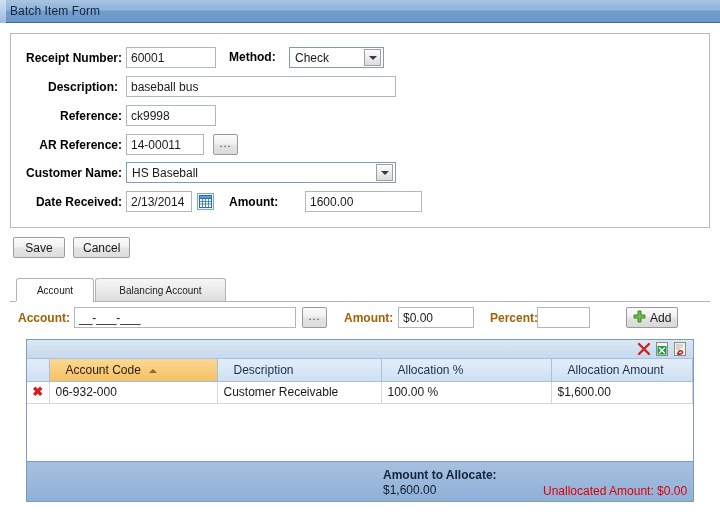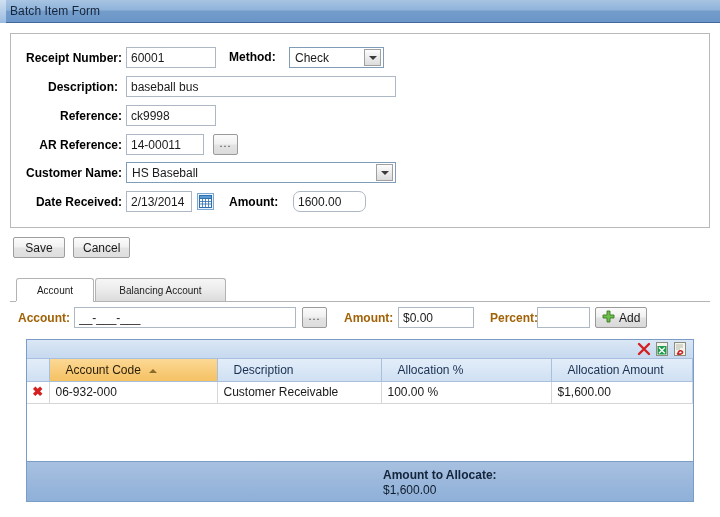--- a/index.html
+++ b/index.html
@@ -249,21 +249,21 @@
       <span class="flabel" style="position:absolute; left:6px; top:4px; width:105px;">Date Received:</span>
       <input class="tb" style="position: absolute; left: 115px; top: 0px; width: 66px;" value="2/13/2014">
       <span class="cal-icon" style="position:absolute; left:186px; top:2px;">
         <svg width="13" height="13" viewBox="0 0 13 13" aria-hidden="true">
           <rect x="0.5" y="0.5" width="12" height="12" fill="#ffffff" stroke="#2f6fae"></rect>
           <rect x="0.5" y="0.5" width="12" height="3" fill="#5b9bd5" stroke="#2f6fae"></rect>
           <path d="M3.5 4 V12 M6.5 4 V12 M9.5 4 V12 M1 6.5 H12 M1 9 H12" stroke="#2f6fae" stroke-width="0.8" fill="none"></path>
         </svg>
       </span>
       <span class="flabel" style="position:absolute; left:218px; top:4px;">Amount:</span>
-      <input class="tb" style="position: absolute; left: 282px; top: 0px; width: 73px; border-radius: 7px;" value="1600.00">
+      <input class="tb" style="position: absolute; left: 294px; top: 0px; width: 117px;" value="1600.00">
     </div>
   </div>
 
   <div style="position:absolute; left:13px; top:237px; display:flex; gap:8px;">
     <div class="btn">Save</div>
     <div class="btn">Cancel</div>
   </div>
 
   <div class="tabstrip">
     <div class="tab active" style="left:6px; width:78px;">
@@ -277,21 +277,21 @@
   <div class="tab-underline-cut"></div>
 
   <div class="alloc-bar">
     <span class="alloc-lbl" style="left:8px; top:5px;">Account:</span>
     <input class="tb" style="position: absolute; left: 64px; top: 1px; width: 222px;" value="__-___-___">
     <div class="btn-ellipsis" style="position:absolute; left:292px; top:1px;">...</div>
     <span class="alloc-lbl" style="left:334px; top:5px;">Amount:</span>
     <input class="tb" style="position: absolute; left: 388px; top: 1px; width: 76px;" value="$0.00">
     <span class="alloc-lbl" style="left:480px; top:5px;">Percent:</span>
     <input class="tb" style="position: absolute; left: 527px; top: 1px; width: 53px;" value="">
-    <div class="btn-add" style="left:585px; top:1px;justify-content:center;">
+    <div class="btn-add" style="left:616px; top:1px;justify-content:center;">
       <span>
         <svg width="13" height="13" viewBox="0 0 13 13" aria-hidden="true">
           <path d="M5 1 H8 V5 H12 V8 H8 V12 H5 V8 H1 V5 H5 Z" fill="#6cbf4a" stroke="#3b7a24" stroke-width="0.9" stroke-linejoin="round"></path>
         </svg>
       </span>
       <span>Add</span>
     </div>
   </div>
 
   <div class="grid">
@@ -354,16 +354,17 @@
           <td>$1,600.00</td>
         </tr>
       </tbody>
     </table>
 
     <div class="grid-footer">
       <div class="gf-alloc">
         <div>Amount to Allocate:</div>
         <div class="amt">$1,600.00</div>
       </div>
+      <div class="gf-unalloc">Unallocated Amount: $0.00</div>
     </div>
   </div>
 
 </div>
 
 </body></html>

